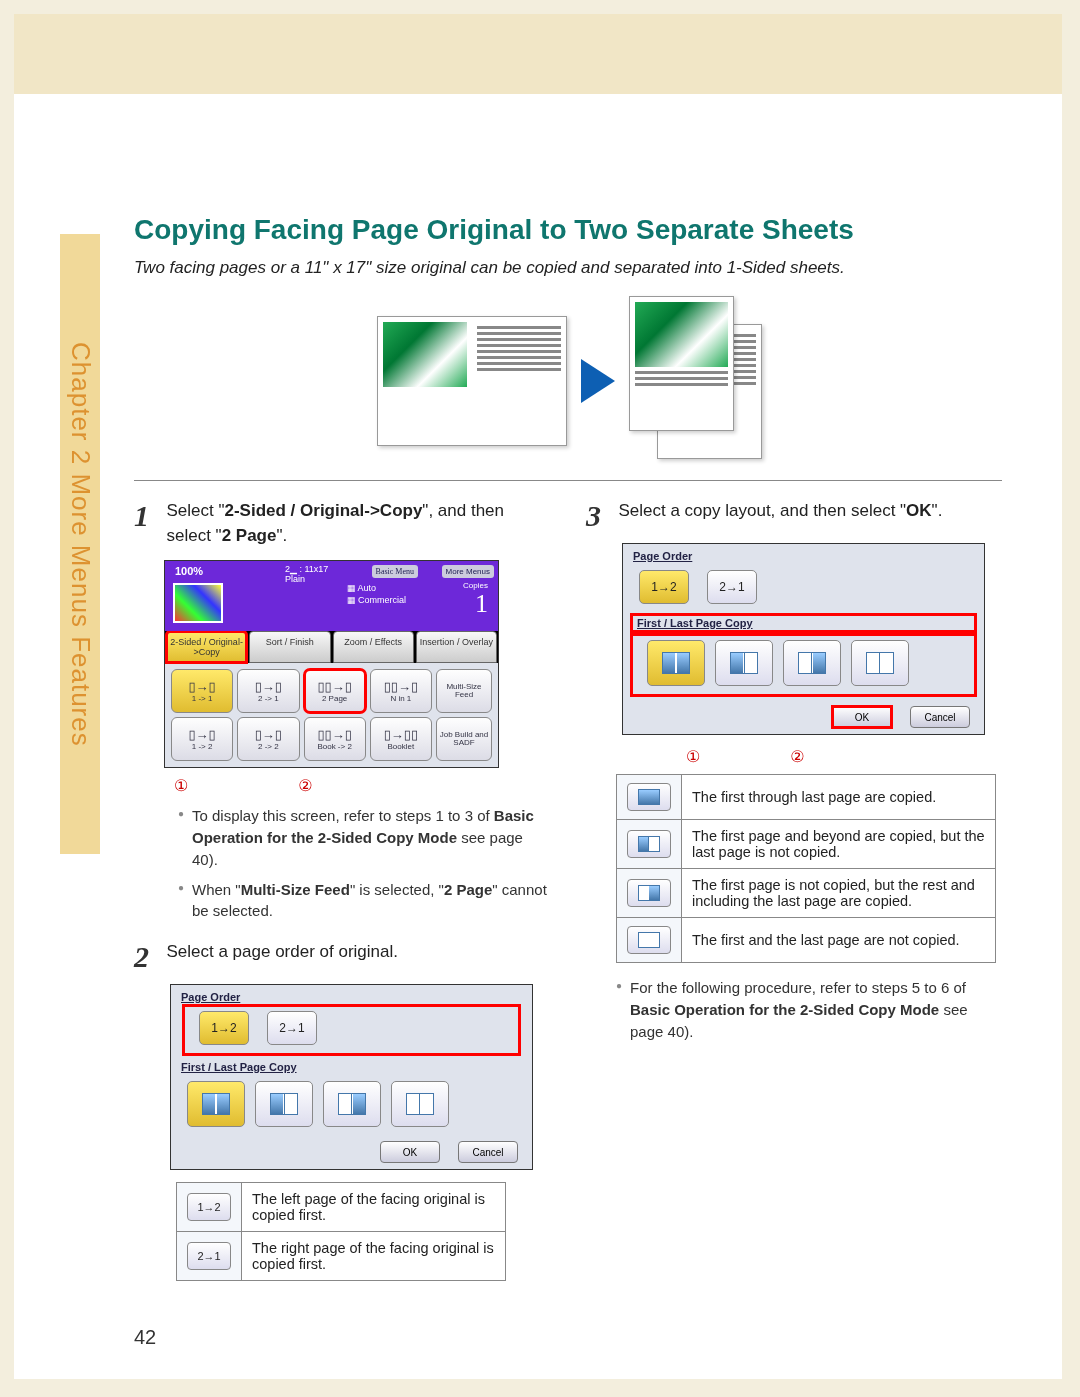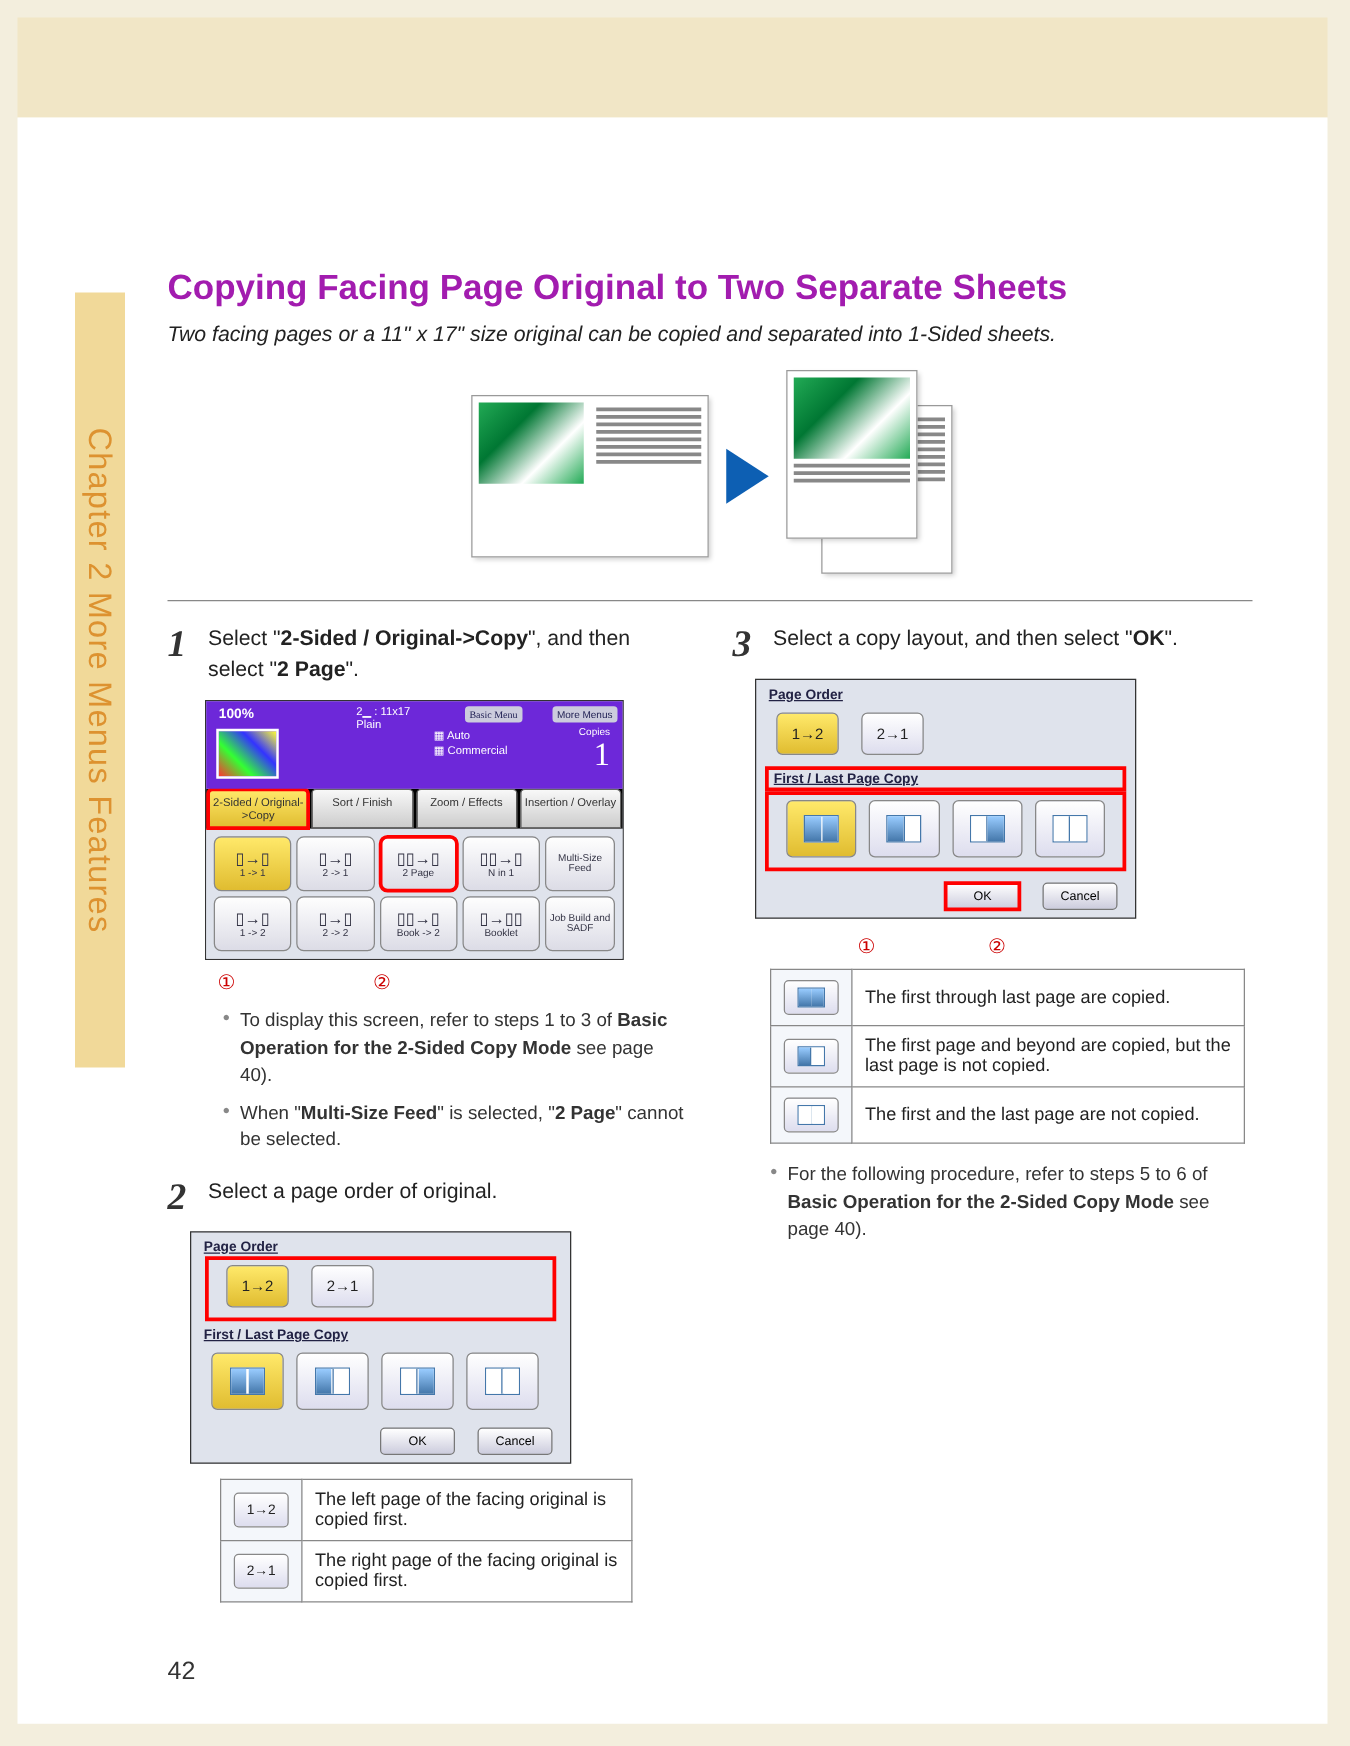--- a/index.html
+++ b/index.html
@@ -53,21 +53,21 @@
 
   .content {
     position: absolute;
     left: 120px;
     top: 120px;
     right: 60px;
     bottom: 40px;
   }
 
   h1.title {
-    color: #a21caf;
+    color: #0f766e;
     font-size: 28px;
     font-weight: bold;
     margin-bottom: 12px;
   }
   .intro {
     font-size: 17px;
     margin-bottom: 18px;
     font-style: italic;
   }
 
@@ -187,22 +187,22 @@
   .bullets li {
     font-size: 15px; color:#333; list-style: none; position:relative; padding-left:14px;
     line-height:1.45; margin-bottom:8px;
   }
   .bullets li::before {
     content:"●"; position:absolute; left:0; top:2px; font-size:10px; color:#888;
   }
 
   
   .screen2 {
-    margin: 10px 0 12px 18px;
-    width: 305px; border:1px solid #333; background:#dfe3ec;
+    margin: 10px 0 12px 36px;
+    width: 363px; border:1px solid #333; background:#dfe3ec;
     padding-bottom:6px;
   }
   .screen2 .hdr { padding:6px 10px 2px; font-size:11px; color:#224; font-weight:bold; text-decoration:underline;}
   .order-row { display:flex; gap:18px; padding:6px 16px 10px;}
   .ord-btn {
     width:50px; height:34px; border:1px solid #888; border-radius:5px;
     background:linear-gradient(#fff,#dde); display:flex; align-items:center; justify-content:center;
     font-size:12px;
   }
   .ord-btn.sel { background:linear-gradient(#ffe96a,#e0bc30);}
@@ -507,20 +507,26 @@
               <td>The first through last page are copied.</td>
             </tr>
             <tr>
               <td class="ic"><span class="mini-btn">
                       <span class="book-icon left" style="width:22px;height:16px;"></span>
                     </span></td>
               <td>The first page and beyond are copied, but the last page is not copied.</td>
             </tr>
             <tr>
               <td class="ic"><span class="mini-btn">
+                      <span class="book-icon right" style="width:22px;height:16px;"></span>
+                    </span></td>
+              <td>The first page is not copied, but the rest and including the last page are copied.</td>
+            </tr>
+            <tr>
+              <td class="ic"><span class="mini-btn">
                       <span class="book-icon none" style="width:22px;height:16px;"></span>
                     </span></td>
               <td>The first and the last page are not copied.</td>
             </tr>
           </tbody>
             </table>
 
           <ul class="bullets" style="margin-left:30px;">
             <li>
               <span>For the following procedure, refer to steps 5 to 6 of </span><b>Basic Operation for the 2-Sided Copy Mode</b><span> see page 40).</span>

